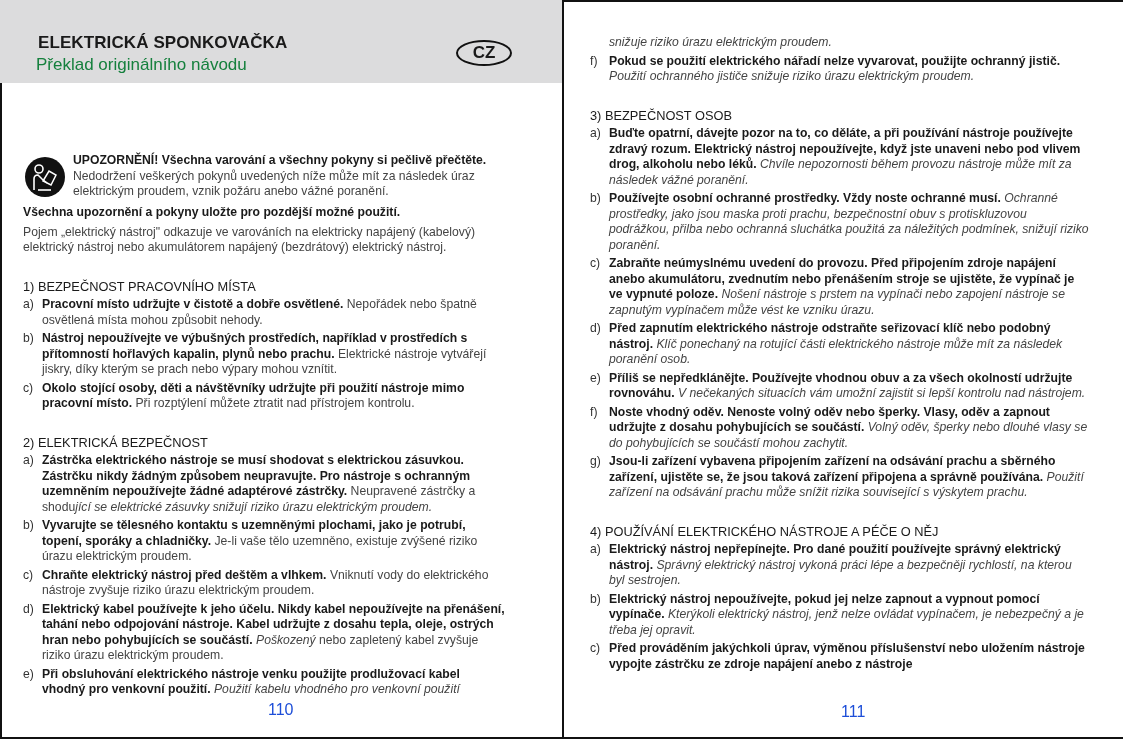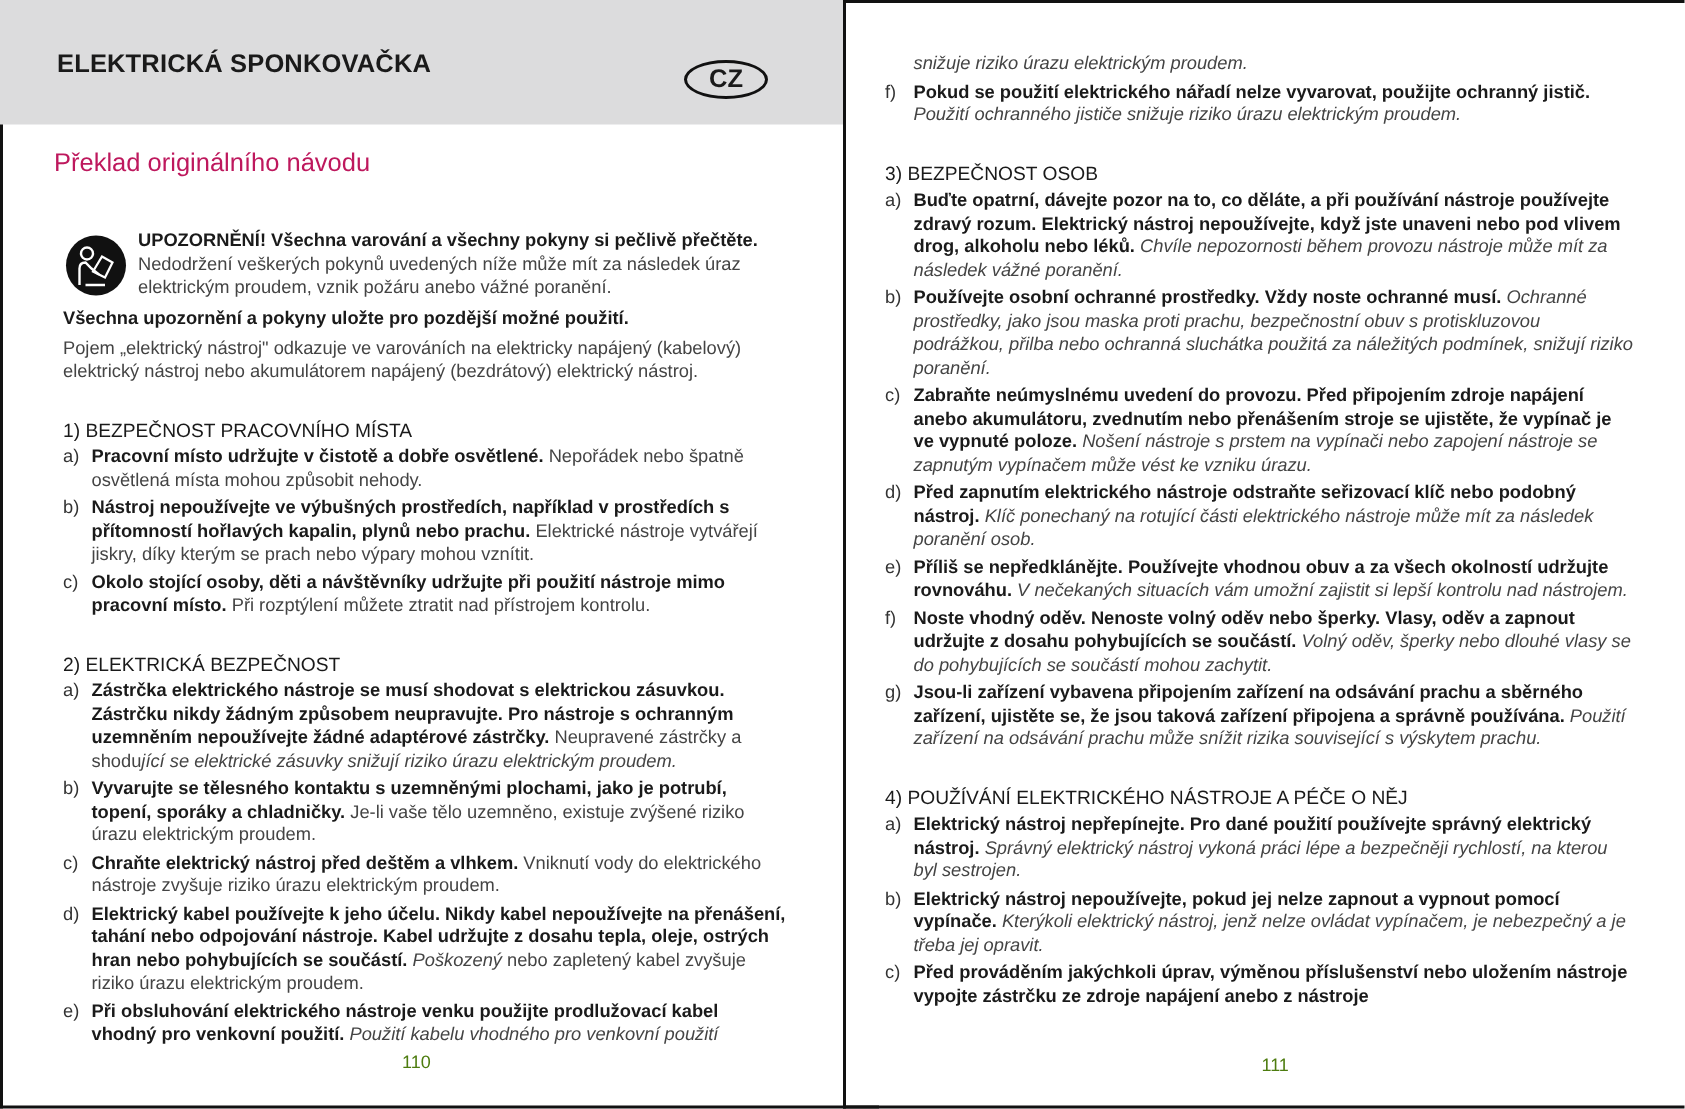--- a/index.html
+++ b/index.html
@@ -3,42 +3,42 @@
 <meta charset="utf-8">
 <style>
   html, body { margin:0; padding:0; }
   body { width:1123px; height:739px; background:#ffffff; position:relative; overflow:hidden;
          font-family:"Liberation Sans", sans-serif; color:#1a1a1a; }
   .page { position:absolute; top:0; height:739px; box-sizing:border-box; }
   #left-page { left:0; width:586px; border-left:2px solid #111; border-bottom:2px solid #111; }
   #right-page { left:562px; width:561px; border-left:2px solid #111; border-top:2px solid #111; border-bottom:2px solid #111; }
   .header-band { position:absolute; left:-2px; top:0; width:562px; height:83px; background:#dcdcdd; }
   .doc-title { position:absolute; left:36px; top:33px; font-size:17px; font-weight:bold; letter-spacing:0.1px; }
-  .doc-subtitle { position:absolute; left:34px; top:55px; font-size:17px; color:#be185d;margin-top:44px; }
+  .doc-subtitle { position:absolute; left:34px; top:55px; font-size:17px; color:#15803d; }
   .cz-badge { position:absolute; left:454px; top:40px; width:56px; height:26px; border:2px solid #111; border-radius:50%;
               display:flex; align-items:center; justify-content:center; font-weight:bold; font-size:17px; box-sizing:border-box; }
   .section-banner { position:absolute; left:34px; top:98px; width:480px; height:40px; background:#d3d3d4;
                     display:flex; align-items:center; justify-content:center; text-align:center;
                     font-weight:bold; font-size:12.5px; line-height:16px; padding:0 40px; box-sizing:border-box; }
   .content { position:absolute; font-size:12.2px; line-height:15.5px; }
-  #left-content { left:40px; top:153px; width:482px; }
+  #left-content { left:21px; top:153px; width:482px; }
   #right-content { left:26px; top:33px; width:500px; }
   .warn-block { position:relative; padding-left:50px; min-height:48px; }
   .warn-icon { position:absolute; left:2px; top:4px; width:40px; height:40px; border-radius:50%; background:#111; }
   .warn-icon svg { width:40px; height:40px; }
   .b { font-weight:bold; }
   .i { font-style:italic; }
   .light { color:#444; }
   p { margin:0; }
   .sec-head { font-size:12.8px; margin-top:23px; margin-bottom:2px; }
   .item { position:relative; padding-left:19px; margin-top:3px; }
   .item .lbl { position:absolute; left:0; top:0; color:#333; }
   .cont-line { padding-left:19px; }
   .mt4 { margin-top:4px; }
-  .pagenum { position:absolute; top:701px; font-size:12px; color:#4d7c0f; }
+  .pagenum { position:absolute; top:701px; font-size:16px; color:#1d4ed8; }
   #left-pagenum { left:266px; }
   #right-pagenum { left:277px; }
 </style>
 </head>
 <body>
 
 <div class="page" id="left-page">
   <div class="header-band"></div>
   <div class="doc-title">ELEKTRICKÁ SPONKOVAČKA</div>
   <div class="doc-subtitle">Překlad originálního návodu</div>

